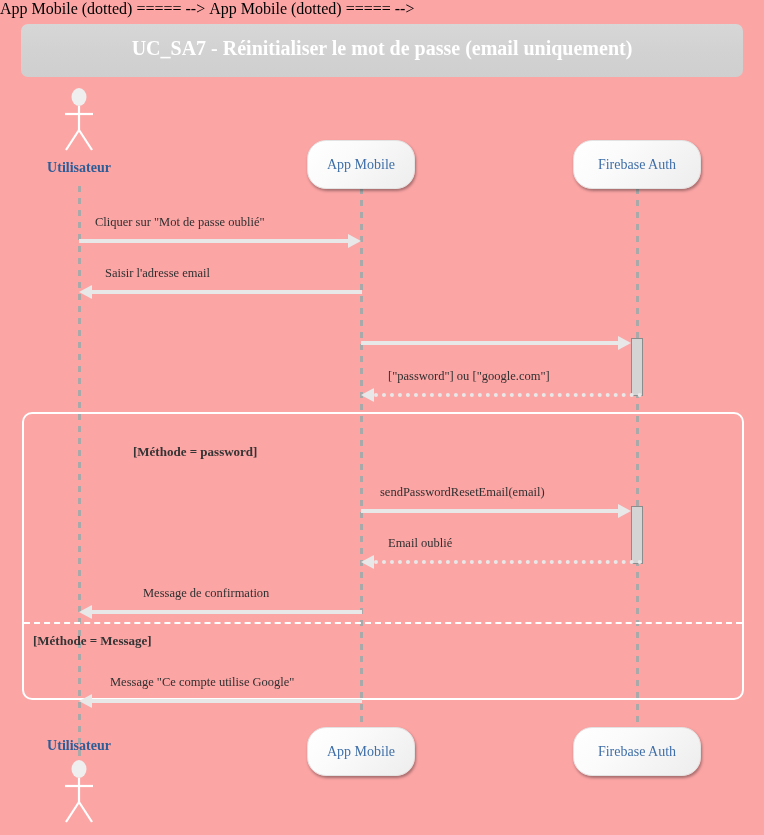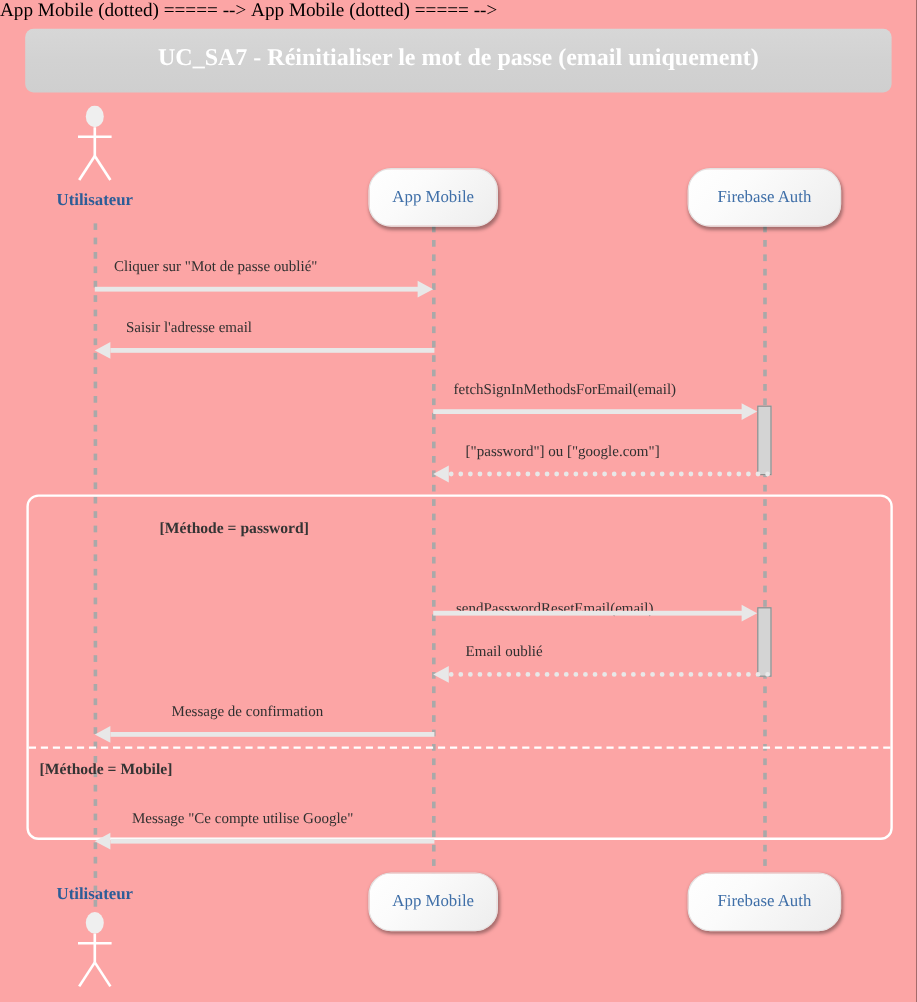--- a/index.html
+++ b/index.html
@@ -199,54 +199,53 @@
   <div class="msg-label" style="left:95px; top:215px;">Cliquer sur "Mot de passe oublié"</div>
   <div class="msg-line" style="left:79px; top:239px; width:270px;"></div>
   <div class="arrow-head right" style="left:348px; top:234px;"></div>
 
   
   <div class="msg-label" style="left:105px; top:266px;">Saisir l'adresse email</div>
   <div class="msg-line" style="left:92px; top:290px; width:270px;"></div>
   <div class="arrow-head left" style="left:79px; top:285px;"></div>
 
   
-  <div class="msg-label" style="left:378px; top:317px;">fetchSignInMethodsForEmail(email)</div>
   <div class="msg-line" style="left:361px; top:341px; width:258px;"></div>
   <div class="arrow-head right" style="left:618px; top:336px;"></div>
 
    App Mobile (dotted) ===== --&gt;
   <div class="msg-label" style="left:388px; top:369px;">["password"] ou ["google.com"]</div>
   <div class="msg-line dotted" style="left:374px; top:393px; width:268px;"></div>
   <div class="arrow-head left" style="left:361px; top:388px;"></div>
 
   
   <div class="alt-frame" style="left:22px; top:412px; width:722px; height:288px;"></div>
 
 
-  <div class="alt-guard" style="left:133px; top:432px;text-align:right;">[Méthode = password]</div>
-
-  
-  <div class="msg-label" style="left:380px; top:485px;margin-top:15px;">sendPasswordResetEmail(email)</div>
+  <div class="alt-guard" style="left:133px; top:444px;text-align:right;">[Méthode = password]</div>
+
+  
+  <div class="msg-label" style="left:380px; top:485px;">sendPasswordResetEmail(email)</div>
   <div class="msg-line" style="left:361px; top:509px; width:258px;"></div>
   <div class="arrow-head right" style="left:618px; top:504px;"></div>
 
    App Mobile (dotted) ===== --&gt;
   <div class="msg-label" style="left:388px; top:536px;">Email oublié</div>
   <div class="msg-line dotted" style="left:374px; top:560px; width:268px;"></div>
   <div class="arrow-head left" style="left:361px; top:555px;"></div>
 
   
   <div class="msg-label" style="left:108px; top:586px;margin-left:35px;">Message de confirmation</div>
   <div class="msg-line" style="left:92px; top:610px; width:270px;"></div>
   <div class="arrow-head left" style="left:79px; top:605px;"></div>
 
   
   <div class="alt-divider" style="left:24px; top:622px; width:718px;"></div>
 
-  <div class="alt-guard" style="left:33px; top:633px;">[Méthode = Mobile]</div>
+  <div class="alt-guard" style="left:33px; top:633px;">[Méthode = Message]</div>
 
   
   <div class="msg-label" style="left:110px; top:675px;">Message "Ce compte utilise Google"</div>
   <div class="msg-line" style="left:92px; top:699px; width:270px;"></div>
   <div class="arrow-head left" style="left:79px; top:694px;"></div>
 
   
   <div class="actor-label" style="left:34px; top:738px; width:90px;">Utilisateur</div>
   <div class="actor" style="left:56px; top:760px;">
     <svg width="46" height="64" viewBox="0 0 46 64">

